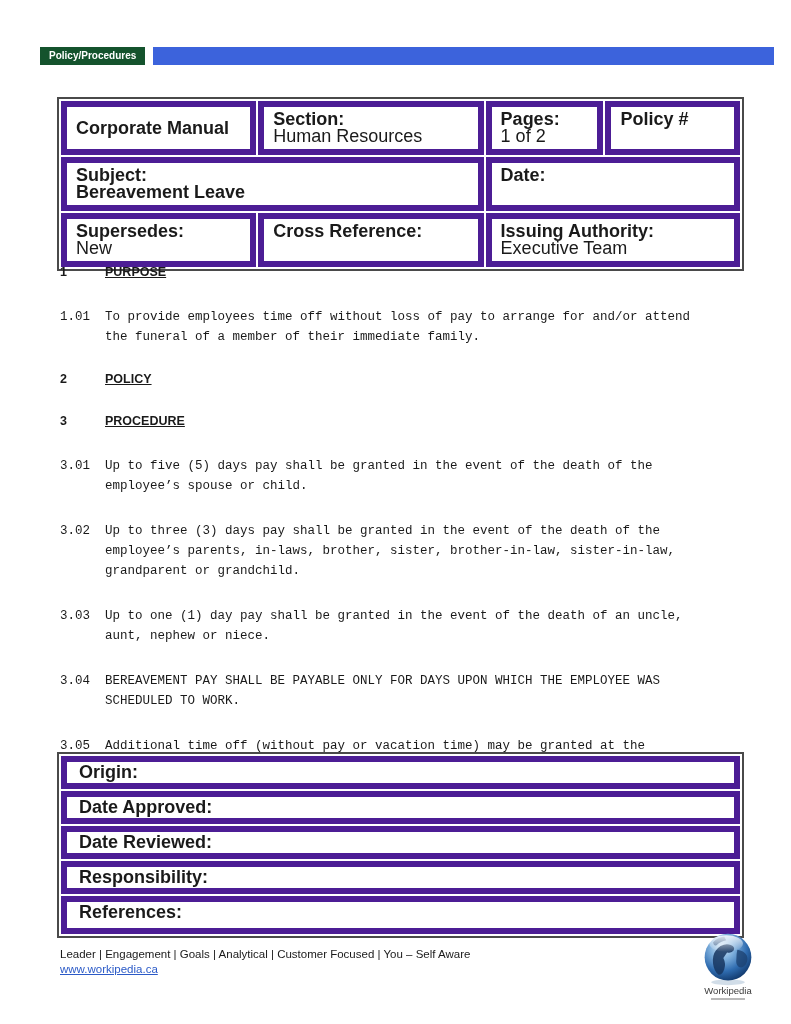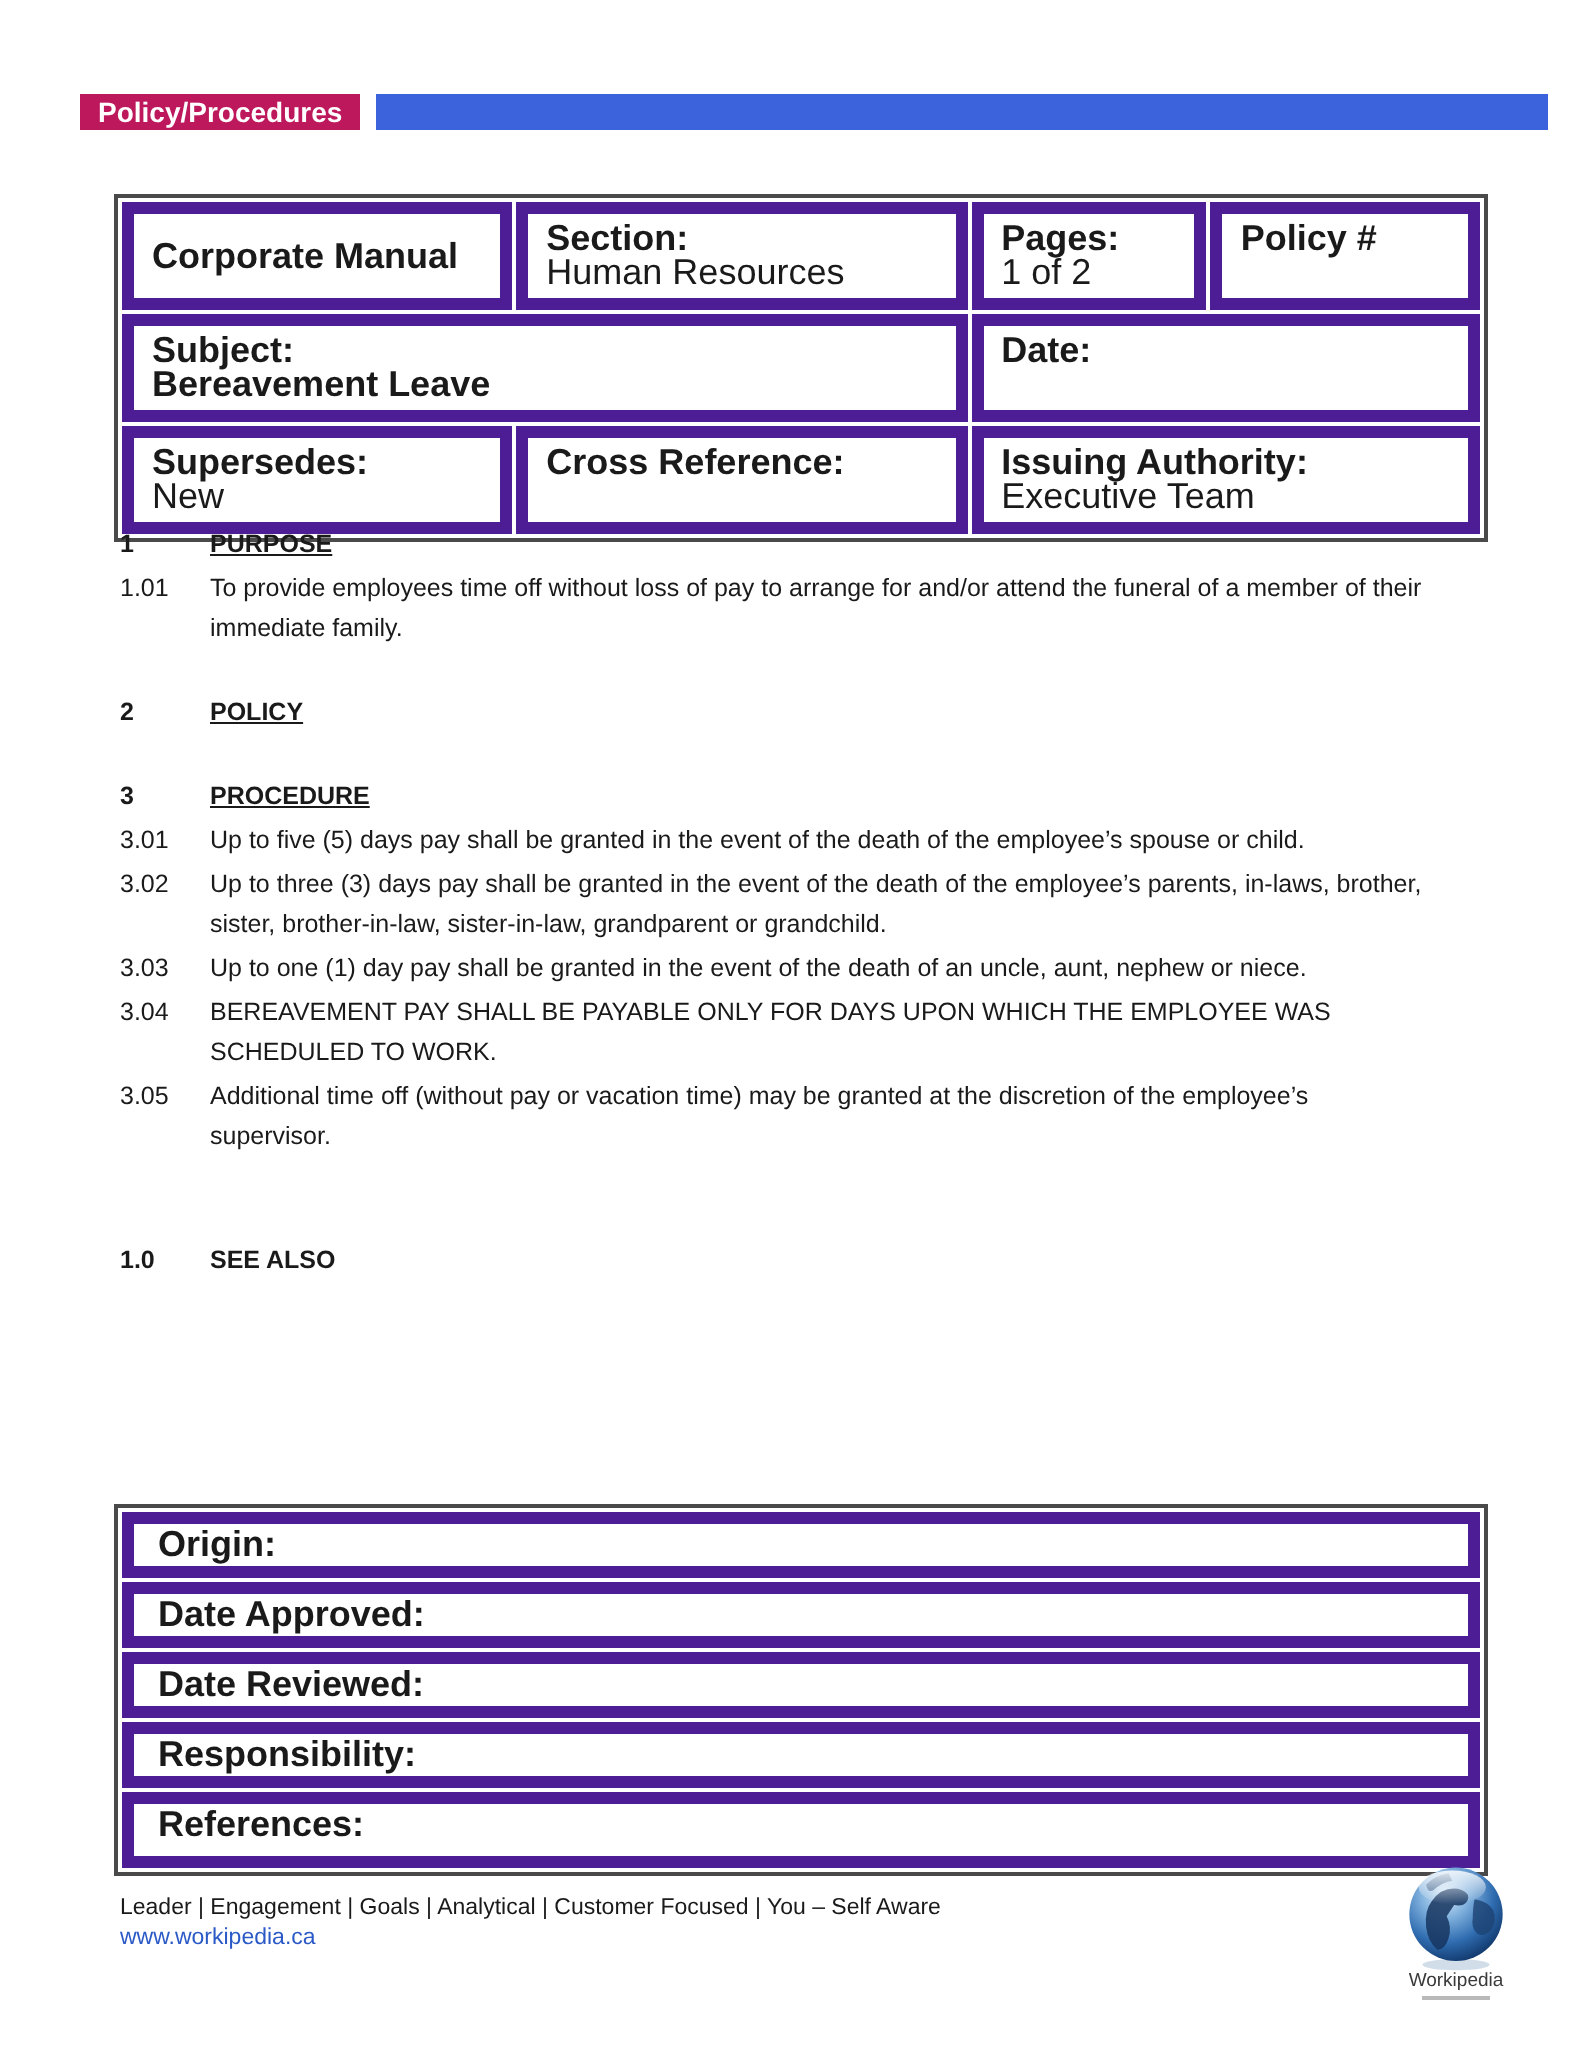--- a/index.html
+++ b/index.html
@@ -17,23 +17,23 @@
   
   .header-band {
     position: absolute;
     top: 47px; left: 40px;
     width: 734px; height: 18px;
     display: flex;
     gap: 8px;
     align-items: stretch;
   }
   .hdr-label {
-    background: #be185d;
+    background: #14532d;
     color: #ffffff;
-    font-size: 14px;
+    font-size: 10px;
     font-weight: bold;
     line-height: 18px;
     padding: 0 9px;
     white-space: nowrap;
   }
   .hdr-rule { flex: 1; background: #3c63dc; }
 
   
   .w-table {
     border-collapse: separate;
@@ -66,41 +66,42 @@
     width: 660px;
   }
   .sec-heading, .clause { display: flex; align-items: flex-start; }
   .num-col { width: 45px; flex: 0 0 45px; font-size: 12.5px; line-height: 20px; }
   .sec-heading .num-col, .sec-heading .head-text { font-weight: bold; }
   .head-text { font-size: 12.5px; line-height: 20px; }
   .head-underline .head-text { text-decoration: underline; }
   .clause-text { width: 612px; font-size: 12.5px; line-height: 20px; }
   .sec-heading { margin-top: 22px; }
   .sec-heading:first-child { margin-top: 0; }
-  .clause { margin-top: 2px; }
+  .clause { margin-top: 25px; font-family: Liberation Mono, monospace; }
   .see-also { margin-top: 42px; }
 
   
   .record-table { position: absolute; top: 752px; left: 57px; }
   .record-table td { height: 18px; padding: 2px 12px; }
   .record-table tr.tall td { height: 38px; }
 
   
   .footer-values {
     position: absolute;
     top: 946px; left: 60px;
     font-size: 11.5px;
     line-height: 16px;
     color: #1a1a1a;
   }
   .website-link {
     position: absolute;
     top: 963px; left: 60px;
     font-size: 11.5px;
     color: #2b5ac7;
+    text-decoration: underline;
     cursor: pointer;
   }
 
   .logo {
     position: absolute;
     top: 931px; left: 692px;
     width: 72px;
     text-align: center;
   }
   .globe { width: 56px; height: 56px; display: block; margin: 0 auto; }

